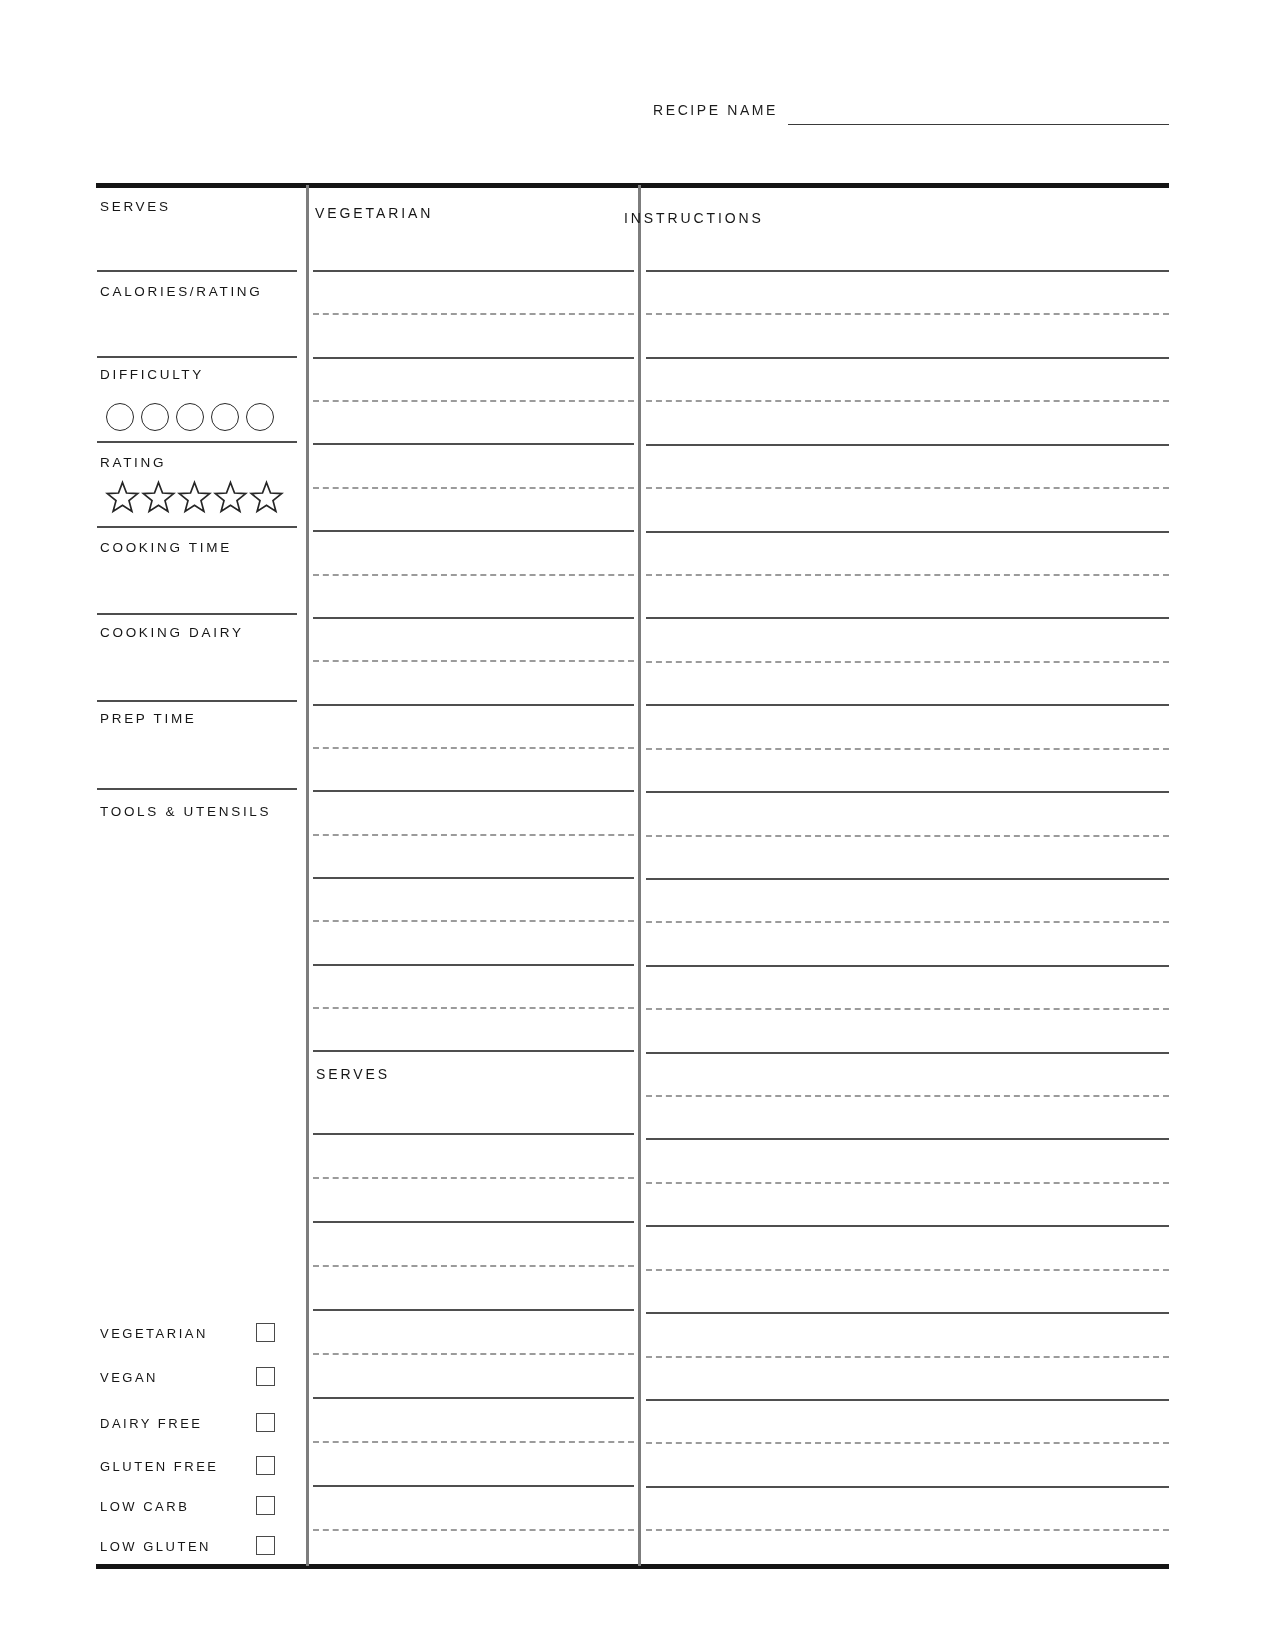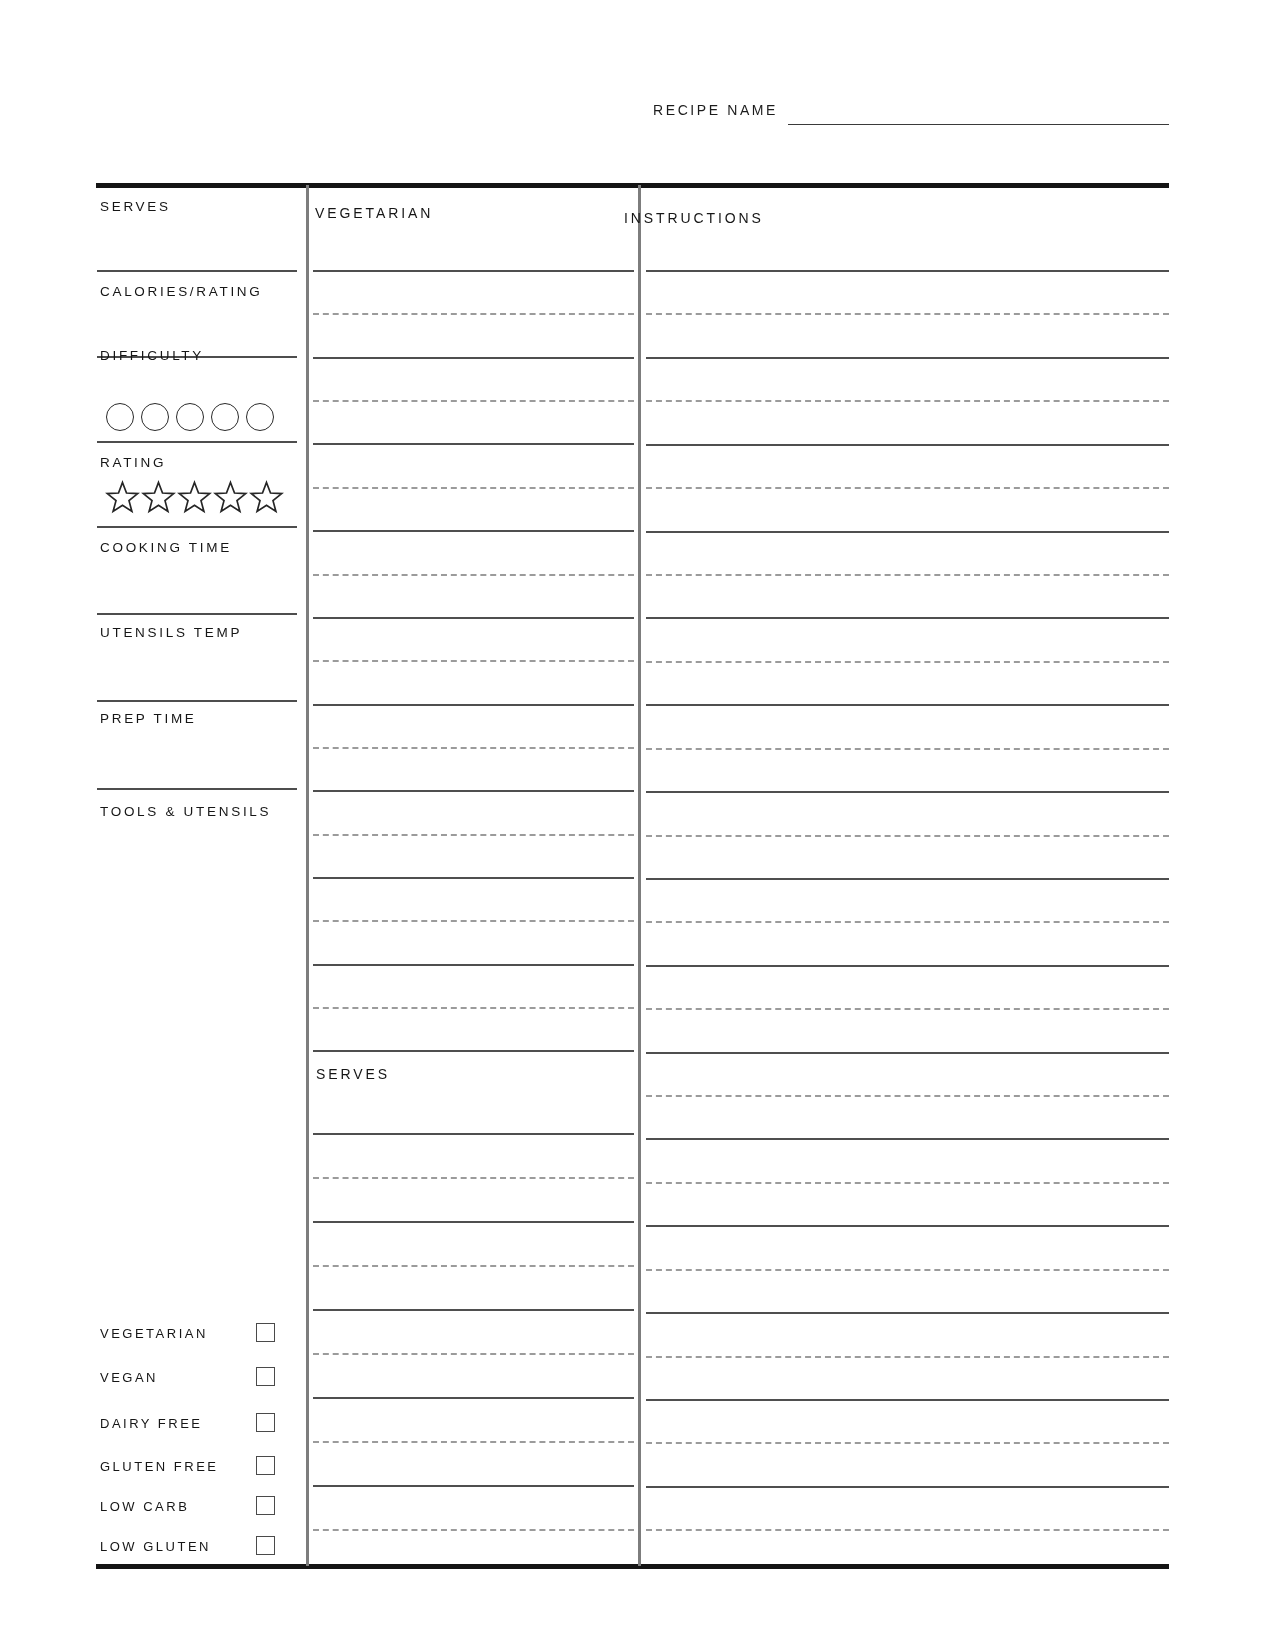--- a/index.html
+++ b/index.html
@@ -87,21 +87,21 @@
   <div class="thick" style="top:1564px"></div>
   <div class="vdiv" style="left:306px"></div>
   <div class="vdiv" style="left:638px"></div>
 
   <div class="label" style="left:100px;top:199px">SERVES</div>
   <div class="sep" style="top:270px"></div>
 
   <div class="label" style="left:100px;top:284px">CALORIES/RATING</div>
   <div class="sep" style="top:356px"></div>
 
-  <div class="label" style="left:100px;top:348px">DIFFICULTY</div>
+  <div class="label" style="left:100px;top:367px">DIFFICULTY</div>
   <div id="difficulty-circles">
       <div class="circle"></div>
       <div class="circle"></div>
       <div class="circle"></div>
       <div class="circle"></div>
       <div class="circle"></div>
     </div>
   <div class="sep" style="top:441px"></div>
 
   <div class="label" style="left:100px;top:455px">RATING</div>
@@ -130,21 +130,21 @@
         <svg width="35" height="35" viewBox="0 0 35 35">
           <polygon points="17.5,2.5 21.5,13 32.7,13.6 24,20.6 26.9,31.4 17.5,25.3 8.1,31.4 11,20.6 2.3,13.6 13.5,13" fill="none" stroke="#262626" stroke-width="1.7" stroke-linejoin="miter"></polygon>
         </svg>
       </span>
     </div>
   <div class="sep" style="top:526px"></div>
 
   <div class="label" style="left:100px;top:540px">COOKING TIME</div>
   <div class="sep" style="top:613px"></div>
 
-  <div class="label" style="left:100px;top:625px">UTENSILS TEMP</div>
+  <div class="label" style="left:100px;top:625px">COOKING DAIRY</div>
   <div class="sep" style="top:700px"></div>
 
   <div class="label" style="left:100px;top:711px">PREP TIME</div>
   <div class="sep" style="top:788px"></div>
 
   <div class="label" style="left:100px;top:804px">TOOLS &amp; UTENSILS</div>
 
   <div id="dietary-list">
       <div class="diet-row" style="top: 1322px;">
         <span class="diet-label">VEGETARIAN</span>

